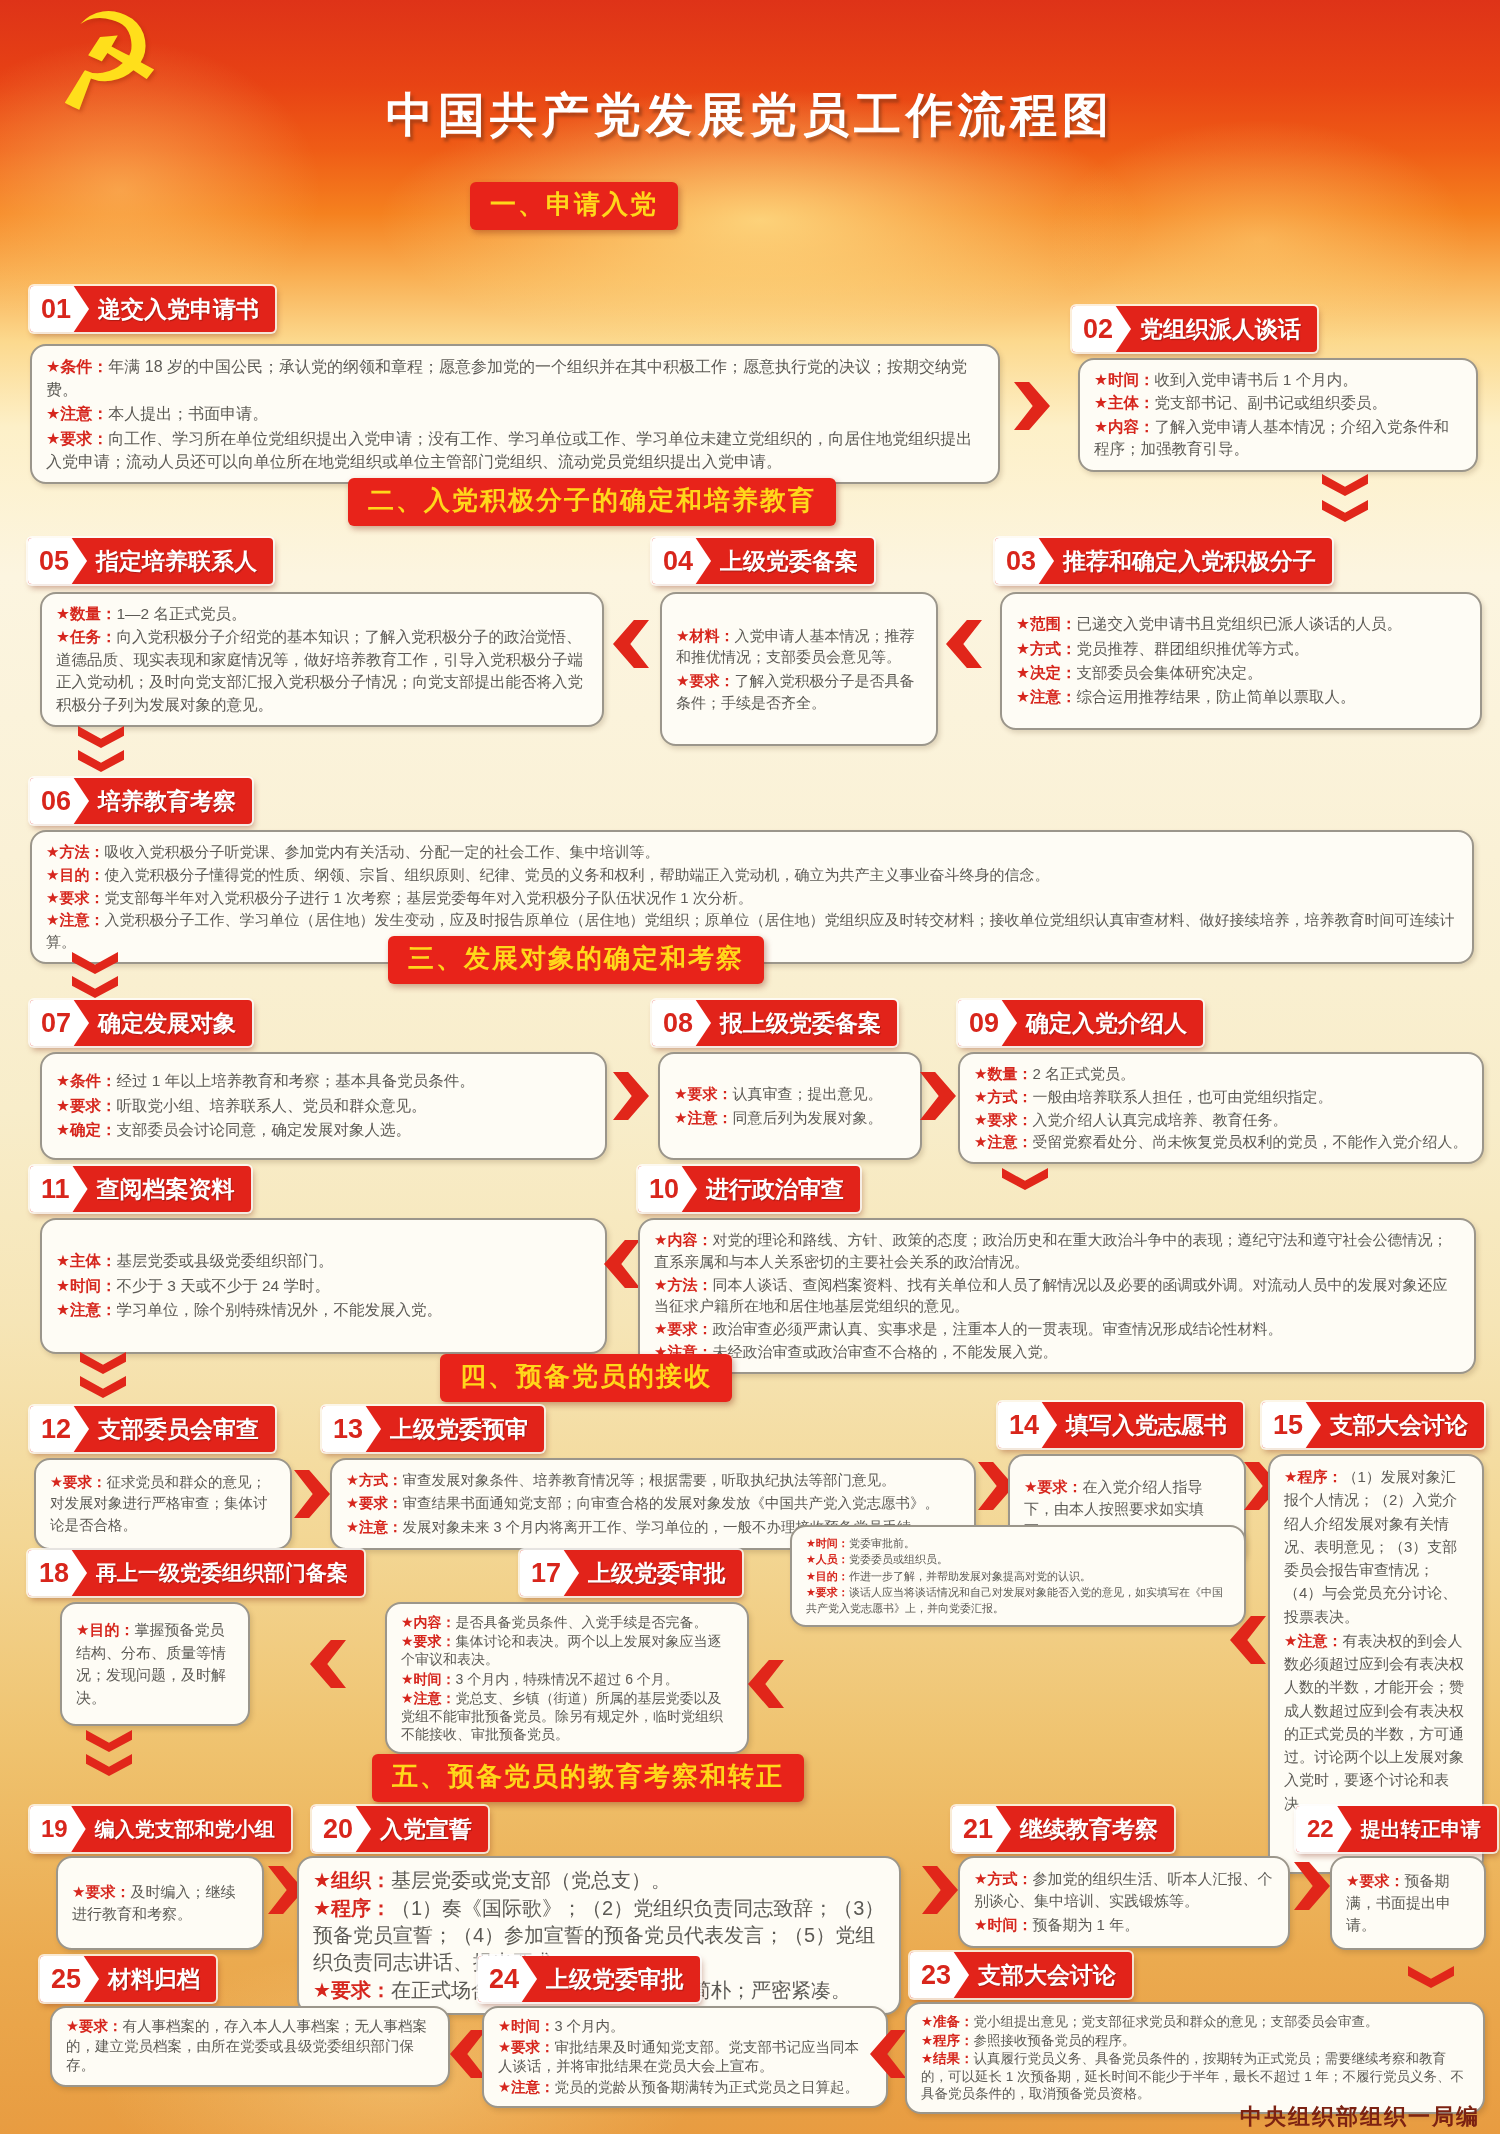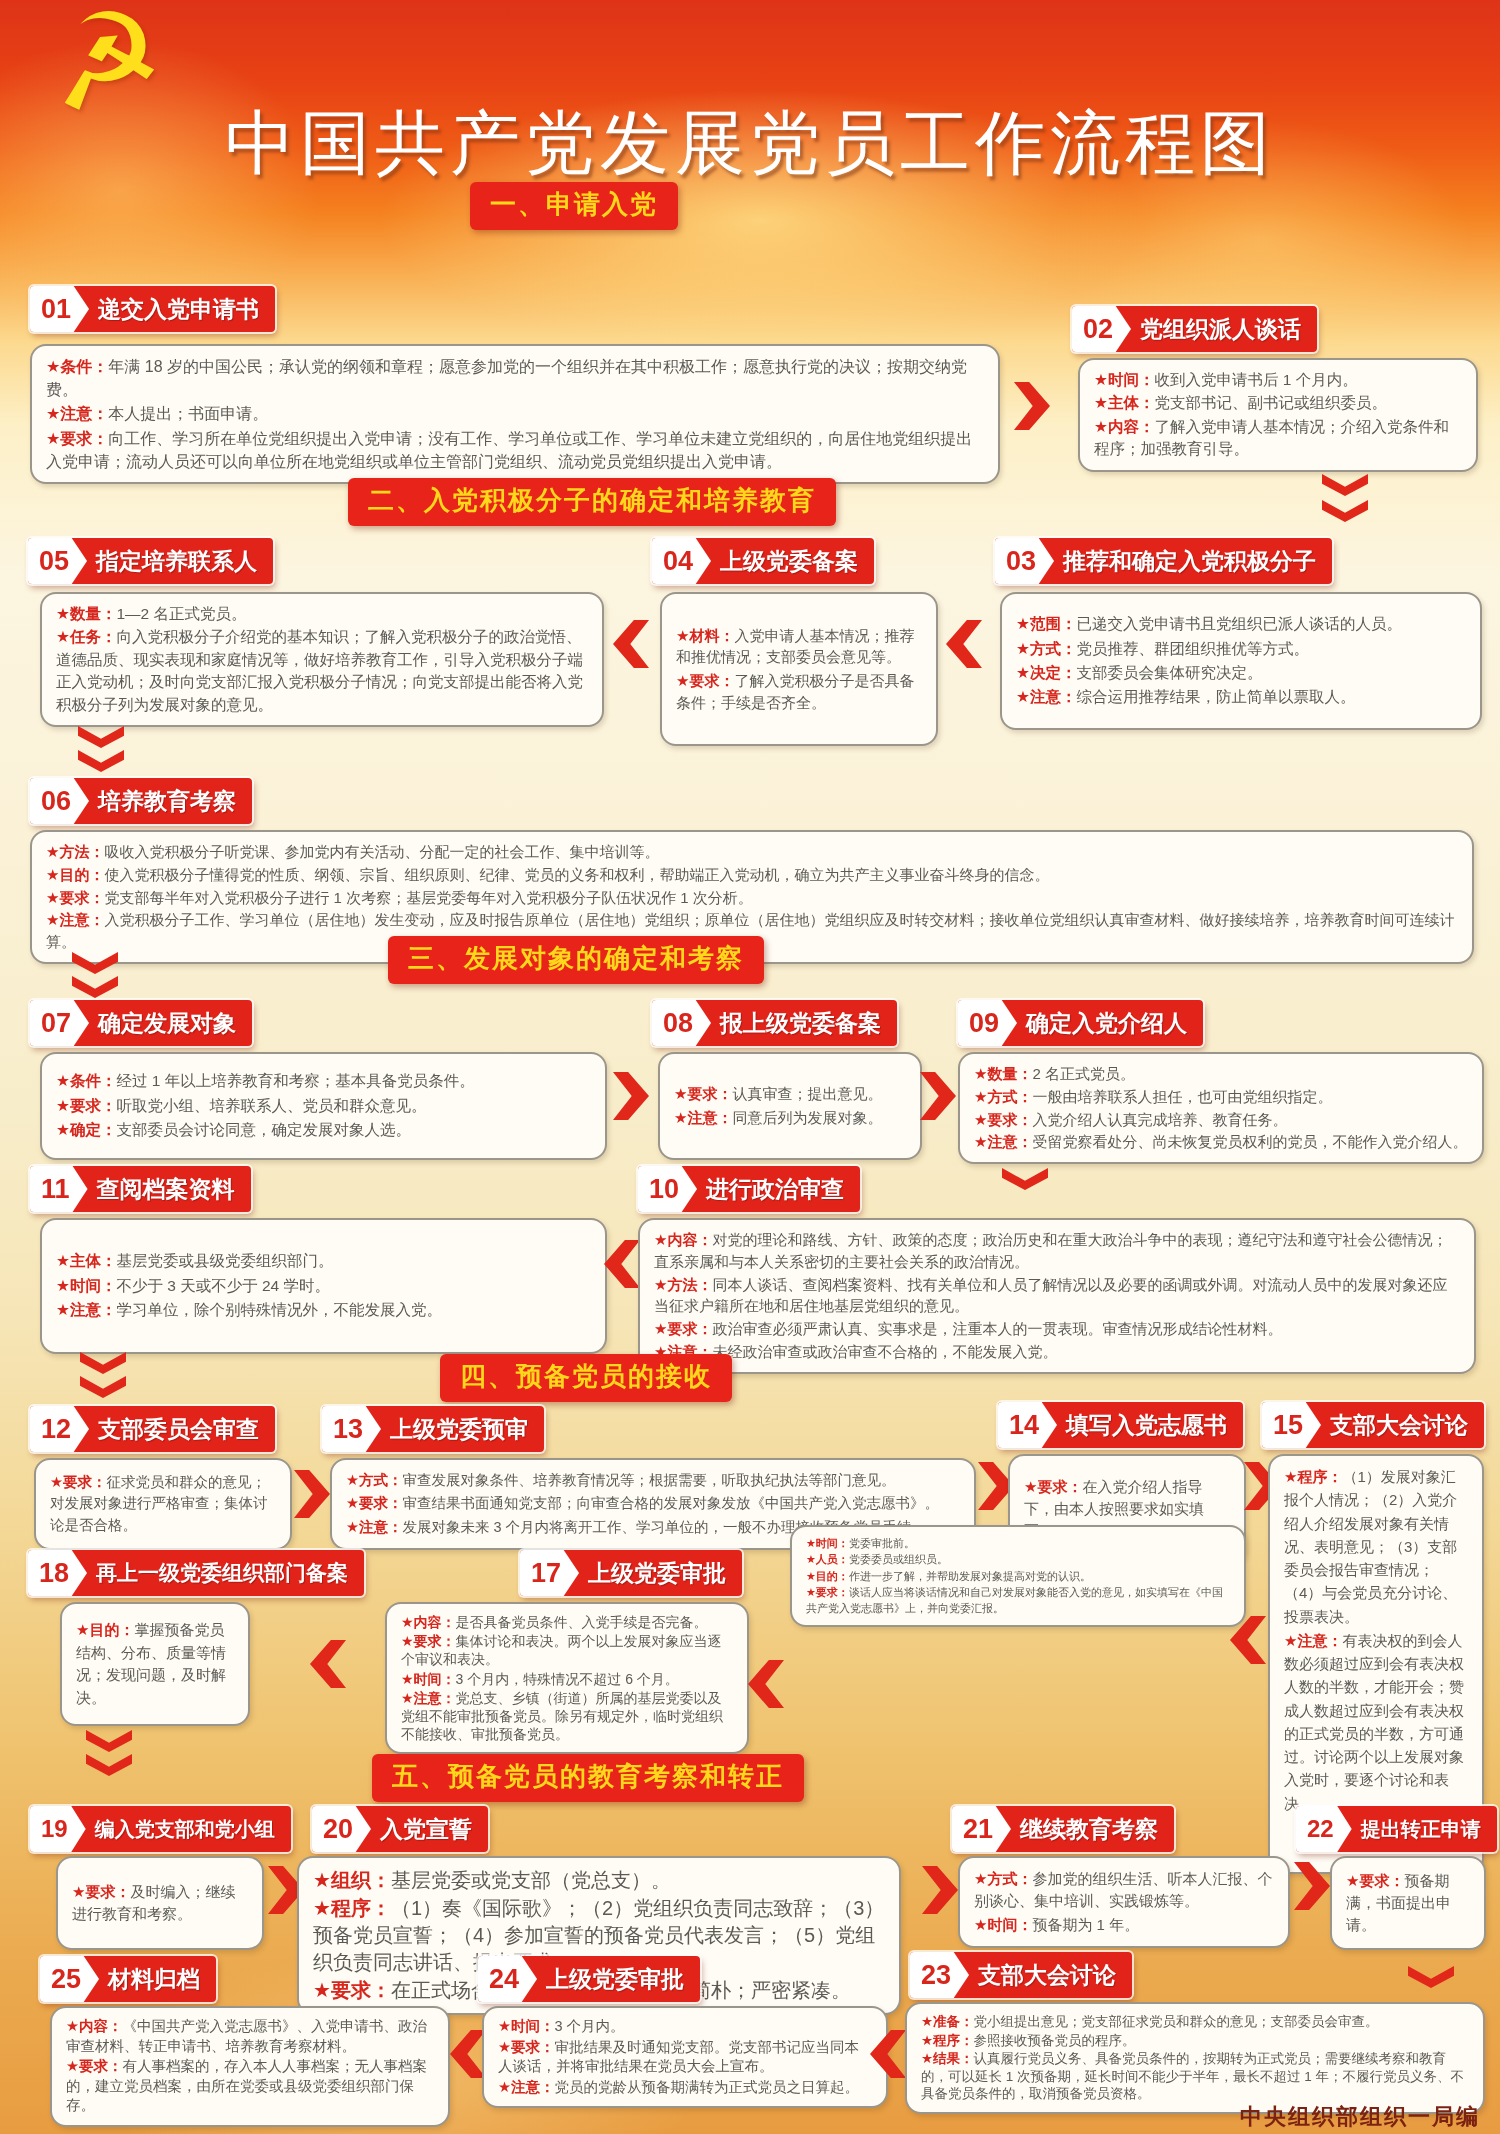--- a/index.html
+++ b/index.html
@@ -9,22 +9,22 @@
       #de3318 0%, #e84314 4%, #ef5c16 7%, #f5811f 10%, #f9b054 13%,
       #fcd98e 16%, #fdf0c8 20%, #fcf5e0 27%, #faf1d6 40%, #f8edca 52%,
       #f6e5b6 62%, #f3d795 72%, #efc26e 82%, #ebaa4f 92%, #e89c41 100%);}
   .glow{position:absolute;border-radius:50%;pointer-events:none;}
   .g1{left:380px;top:90px;width:760px;height:260px;background:radial-gradient(closest-side,rgba(255,235,150,.75),rgba(255,235,150,0));}
   .g2{left:-80px;top:40px;width:400px;height:300px;background:radial-gradient(closest-side,rgba(255,210,120,.5),rgba(255,210,120,0));}
   .g3{left:1050px;top:120px;width:420px;height:240px;background:radial-gradient(closest-side,rgba(255,220,130,.45),rgba(255,220,130,0));}
   .g4{left:100px;top:1950px;width:600px;height:260px;background:radial-gradient(closest-side,rgba(255,230,160,.35),rgba(255,230,160,0));}
   .emblem{position:absolute;left:48px;top:-14px;font-size:128px;color:#ffdf1b;
     transform:rotate(-9deg);text-shadow:2px 3px 4px rgba(150,40,0,.35);}
-  .title{position:absolute;left:0;top:97px;width:100%;text-align:center;color:#ffffff;
-    font-size:70px;font-weight:normal;letter-spacing:5px;text-shadow:3px 4px 3px rgba(120,50,20,.5);}
+  .title{position:absolute;left:0;top:84px;width:100%;text-align:center;color:#ffffff;
+    font-size:47px;font-weight:bold;letter-spacing:5px;text-shadow:3px 4px 3px rgba(120,50,20,.5);}
   .sec{position:absolute;background:#e8231a;color:#ffd71b;font-weight:bold;font-size:26px;
     padding:5px 20px 8px;border-radius:6px;white-space:nowrap;letter-spacing:2px;
     box-shadow:2px 3px 6px rgba(130,40,20,.4);}
   .bh{position:absolute;display:inline-flex;align-items:center;background:#e2231a;border-radius:4px;
     height:46px;padding-right:16px;box-shadow:0 0 0 2px rgba(255,255,255,.75),2px 4px 6px rgba(130,40,20,.4);}
   .bn{background:#ffffff;color:#d8261c;font-weight:bold;font-size:27px;align-self:stretch;
     display:flex;align-items:center;padding:0 18px 0 11px;margin-right:9px;border-radius:4px 0 0 4px;
     clip-path:polygon(0 0,74% 0,100% 50%,74% 100%,0 100%);}
   .bt{color:#ffffff;font-weight:bold;font-size:23px;white-space:nowrap;text-shadow:1px 1px 1px rgba(0,0,0,.25);}
   .bh.sm .bt{font-size:20px;} .bh.sm .bn{font-size:24px;}
@@ -321,21 +321,20 @@
     <div class="it"><span class="lb">★要求：</span><span>预备期满，书面提出申请。</span></div>
   </div>
 
   <div class="ar d" style="left:1408px;top:1966px"></div>
 
   <div class="bh" style="left:40px;top:1956px">
     <span class="bn">25</span>
     <span class="bt">材料归档</span>
   </div>
   <div class="bb" style="left:50px;top:2006px;width:368px;font-size:14.5px;line-height:1.35">
-    <div class="it"><span class="lb">★内容：</span><span>《中国共产党入党志愿书》、入党申请书、政治审查材料、转正申请书、培养教育考察材料。</span></div>
     <div class="it"><span class="lb">★要求：</span><span>有人事档案的，存入本人人事档案；无人事档案的，建立党员档案，由所在党委或县级党委组织部门保存。</span></div>
   </div>
 
   <div class="ar l" style="left:450px;top:2030px"></div>
 
   <div class="bh" style="left:478px;top:1956px">
     <span class="bn">24</span>
     <span class="bt">上级党委审批</span>
   </div>
   <div class="bb" style="left:482px;top:2006px;width:374px;font-size:14.5px;line-height:1.35">

